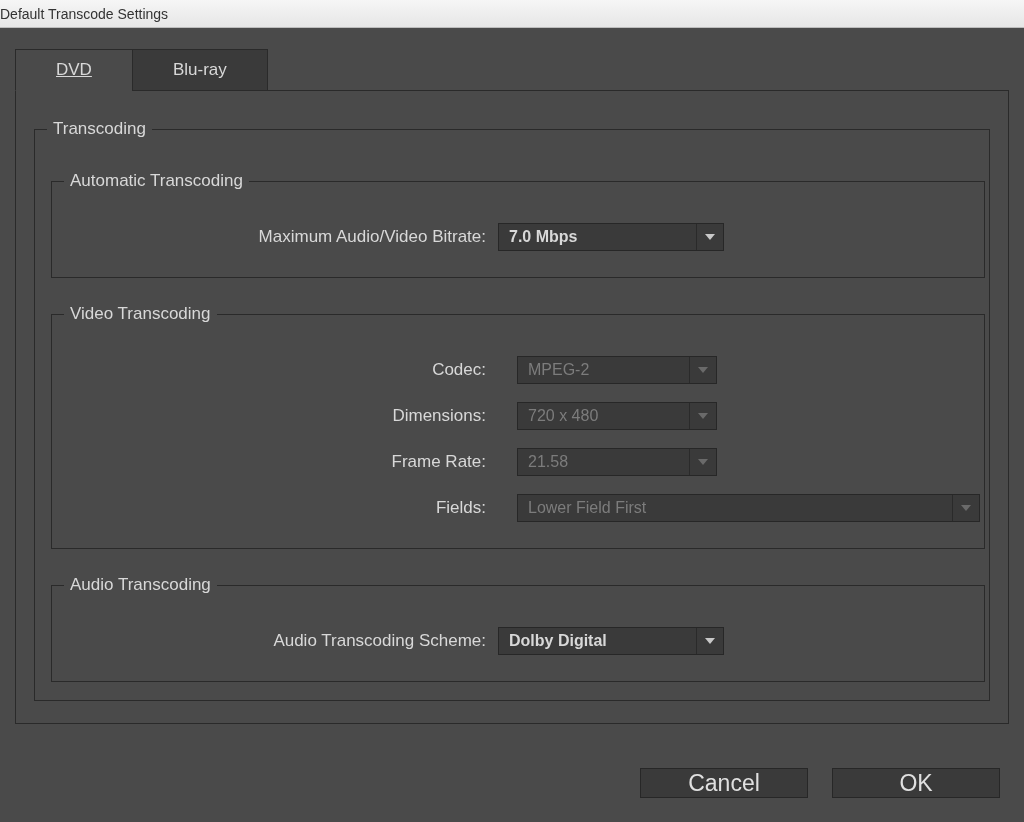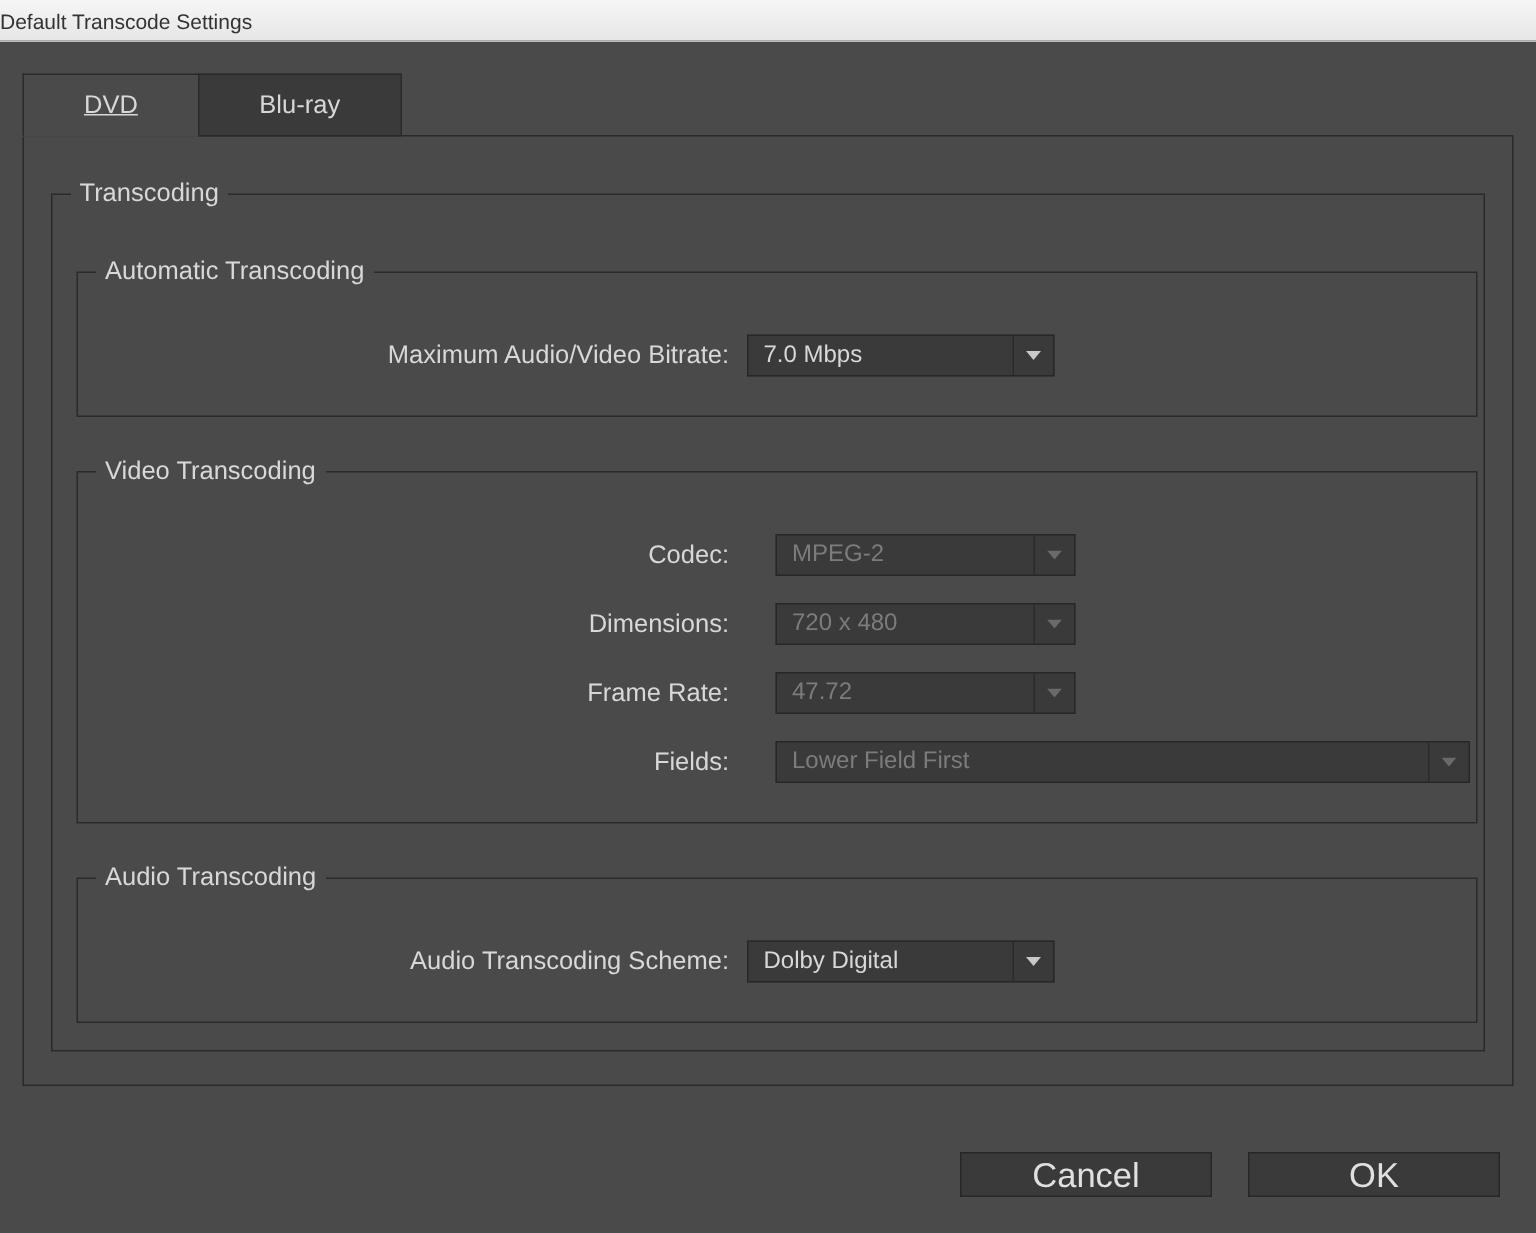--- a/index.html
+++ b/index.html
@@ -95,21 +95,21 @@
     }
     .dropdown {
       display: flex;
       align-items: center;
       background: #3a3a3a;
       border: 1px solid #272727;
       height: 28px;
       cursor: pointer;
       position: relative;
     }
-    .dropdown.w-med { width: 205px; }
+    .dropdown.w-med { width: 226px; font-weight: bold; }
     .dropdown.w-sm  { width: 200px; }
     .dropdown.w-lg  { flex: 1; }
     .dropdown-text {
       flex: 1;
       padding: 0 10px;
       color: #d8d8d8;
       font-size: 16px;
       white-space: nowrap;
       overflow: hidden;
     }
@@ -230,21 +230,21 @@
               <svg width="10" height="6">
                   <path class="arrow-path" d="M0 0 L10 0 L5 6 Z"></path>
                 </svg>
             </div>
           </div>
         </div>
 
         <div class="form-row">
           <div class="form-label">Frame Rate:</div>
           <div class="dropdown disabled w-sm">
-            <div class="dropdown-text">47.72</div>
+            <div class="dropdown-text">21.58</div>
             <div class="dropdown-sep"></div>
             <div class="dropdown-arrow">
               <svg width="10" height="6">
                   <path class="arrow-path" d="M0 0 L10 0 L5 6 Z"></path>
                 </svg>
             </div>
           </div>
         </div>
 
         <div class="form-row v-row-wrap">

